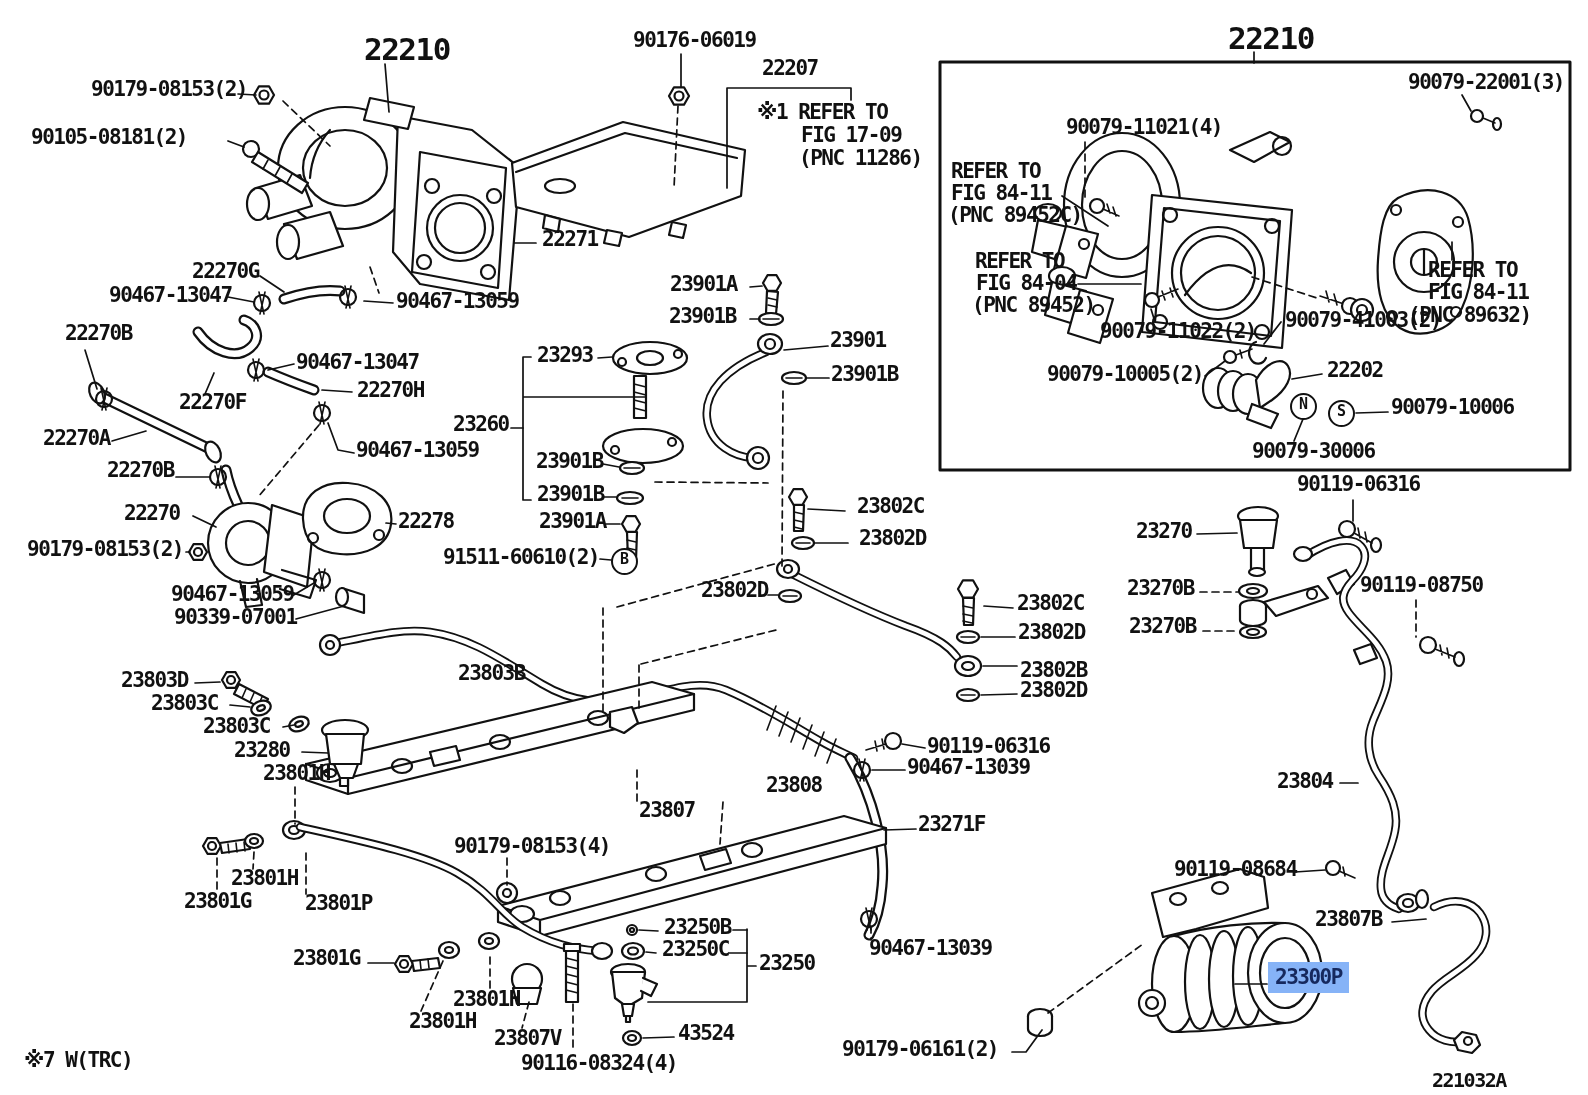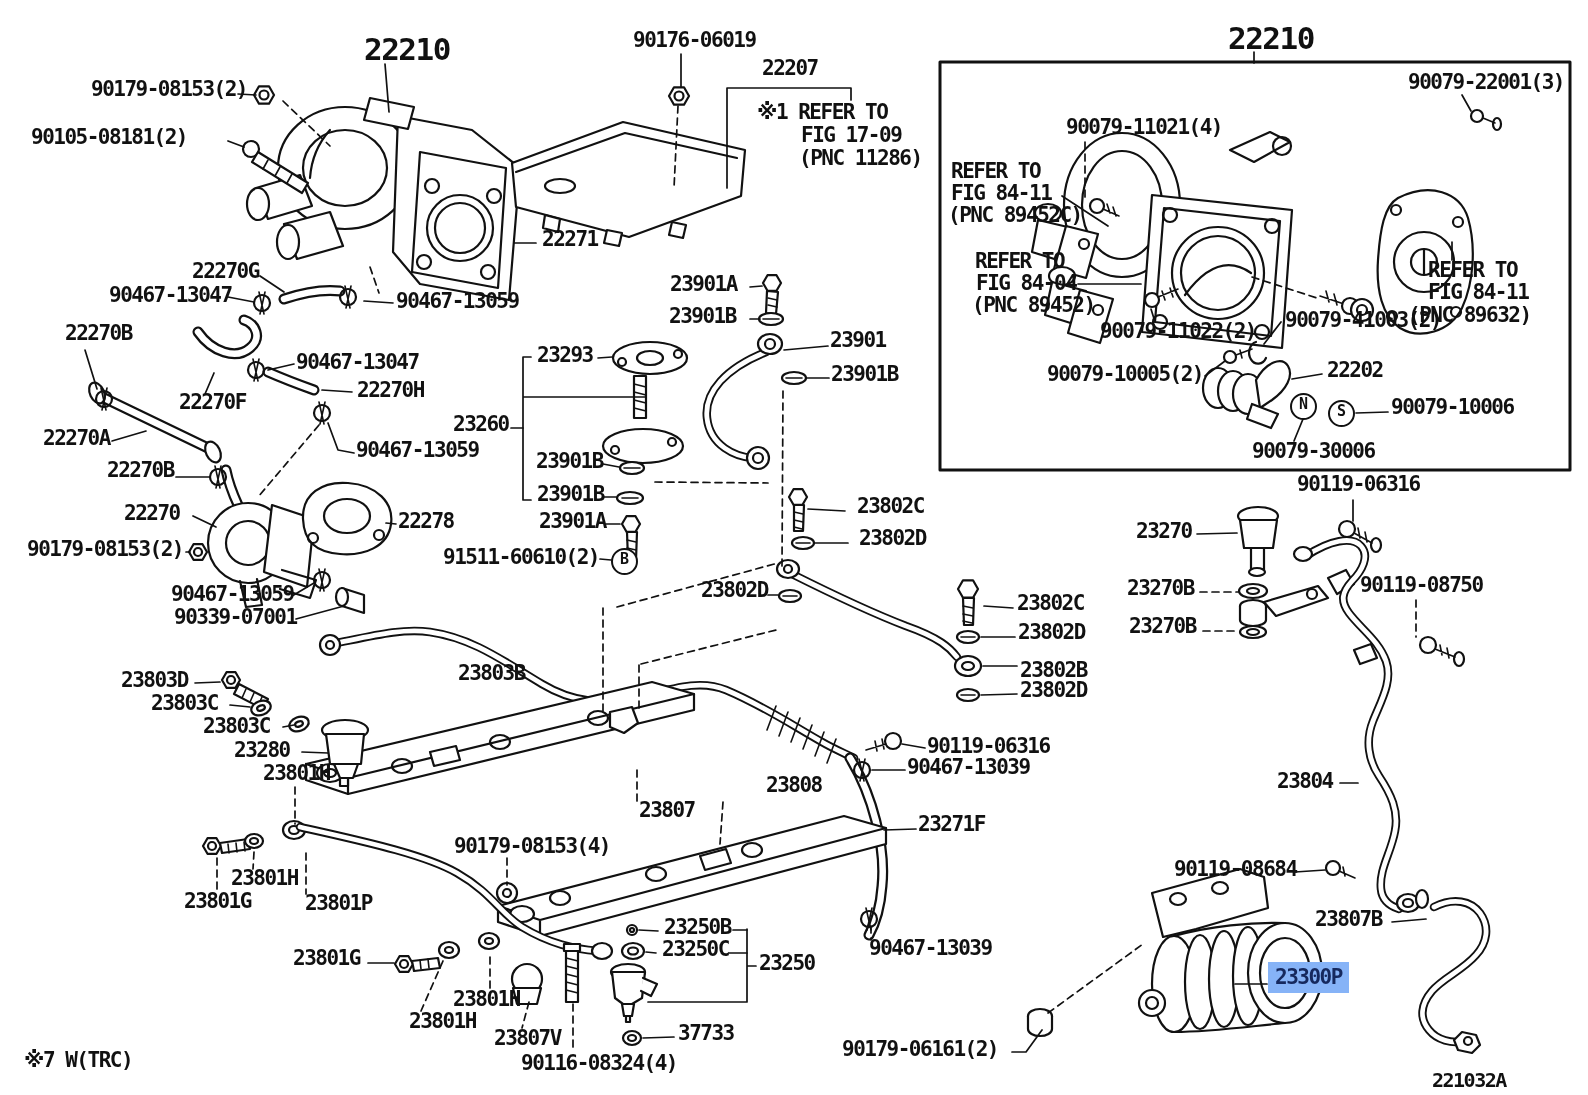--- a/index.html
+++ b/index.html
@@ -566,21 +566,21 @@
       <div class="lbl" style="left: 231px; top: 868px;">23801H</div>
       <div class="lbl" style="left: 184px; top: 891px;">23801G</div>
       <div class="lbl" style="left: 305px; top: 893px;">23801P</div>
       <div class="lbl" style="left: 293px; top: 948px;">23801G</div>
       <div class="lbl" style="left: 453px; top: 989px;">23801H</div>
       <div class="lbl" style="left: 409px; top: 1011px;">23801H</div>
       <div class="lbl" style="left: 494px; top: 1028px; text-align: center;">23807V</div>
       <div class="lbl" style="left: 664px; top: 917px;">23250B</div>
       <div class="lbl" style="left: 662px; top: 939px;">23250C</div>
       <div class="lbl" style="left: 759px; top: 953px;">23250</div>
-      <div class="lbl" style="left: 678px; top: 1023px;">37733</div>
+      <div class="lbl" style="left: 678px; top: 1023px;">43524</div>
       <div class="lbl" style="left: 521px; top: 1053px;">90116-08324(4)</div>
       <div class="lbl" style="left: 869px; top: 938px;">90467-13039</div>
       <div class="lbl" style="left: 842px; top: 1039px;">90179-06161(2)</div>
       <div class="lbl big" style="left: 1228px; top: 27px;">22210</div>
       <div class="lbl" style="left: 1408px; top: 72px;">90079-22001(3)</div>
       <div class="lbl" style="left: 1066px; top: 117px;">90079-11021(4)</div>
       <div class="lbl" style="left: 951px; top: 161px;">REFER TO</div>
       <div class="lbl" style="left: 951px; top: 183px;">FIG 84-11</div>
       <div class="lbl" style="left: 948px; top: 205px;">(PNC 89452C)</div>
       <div class="lbl" style="left: 975px; top: 251px;">REFER TO</div>

